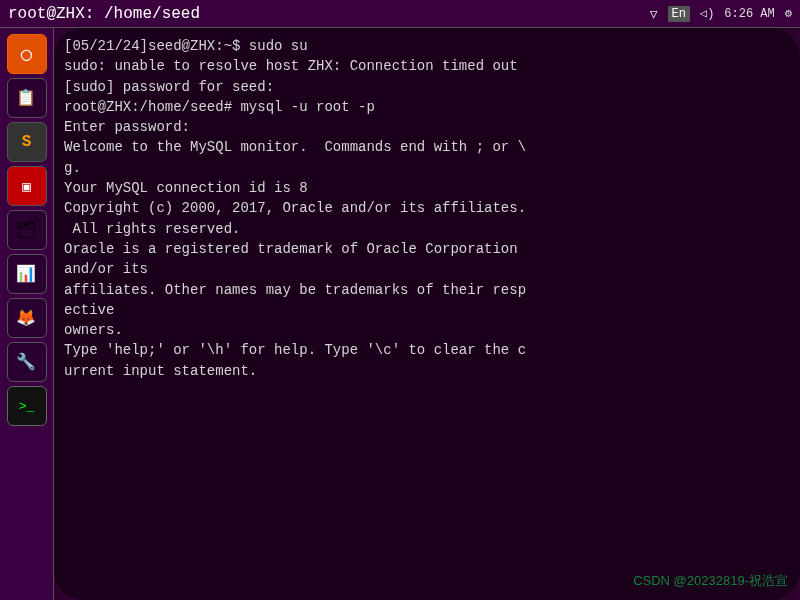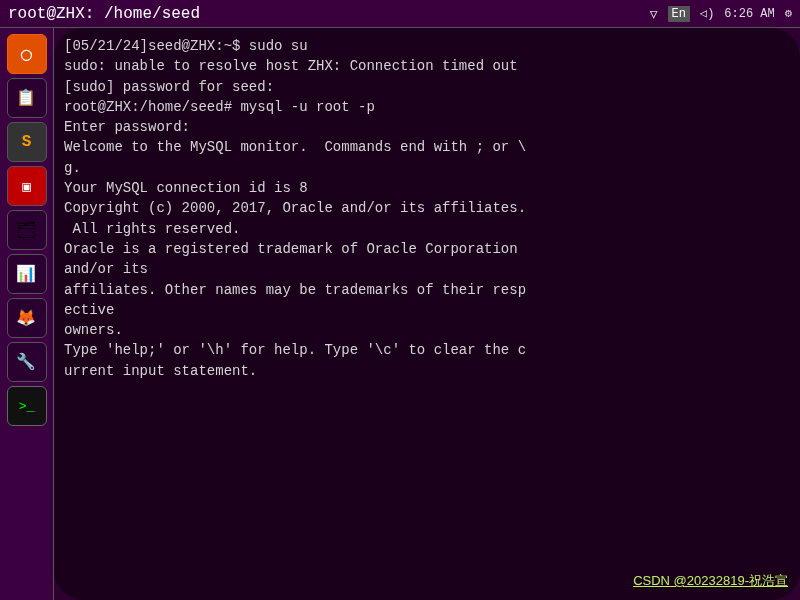--- a/index.html
+++ b/index.html
@@ -88,24 +88,23 @@
 
     .terminal .line {
       white-space: pre-wrap;
       word-break: break-all;
     }
 
     .watermark {
       position: absolute;
       bottom: 10px;
       right: 12px;
-      color: #bef264;
+      color: #15803d;
       font-size: 13px;
       font-family: Arial, sans-serif;
-      text-decoration: underline;
     }
   </style>
 </head>
 <body>
 
 <div class="titlebar">
   <div class="titlebar-left">
     <span class="titlebar-title">root@ZHX: /home/seed</span>
   </div>
   <div class="titlebar-right">

